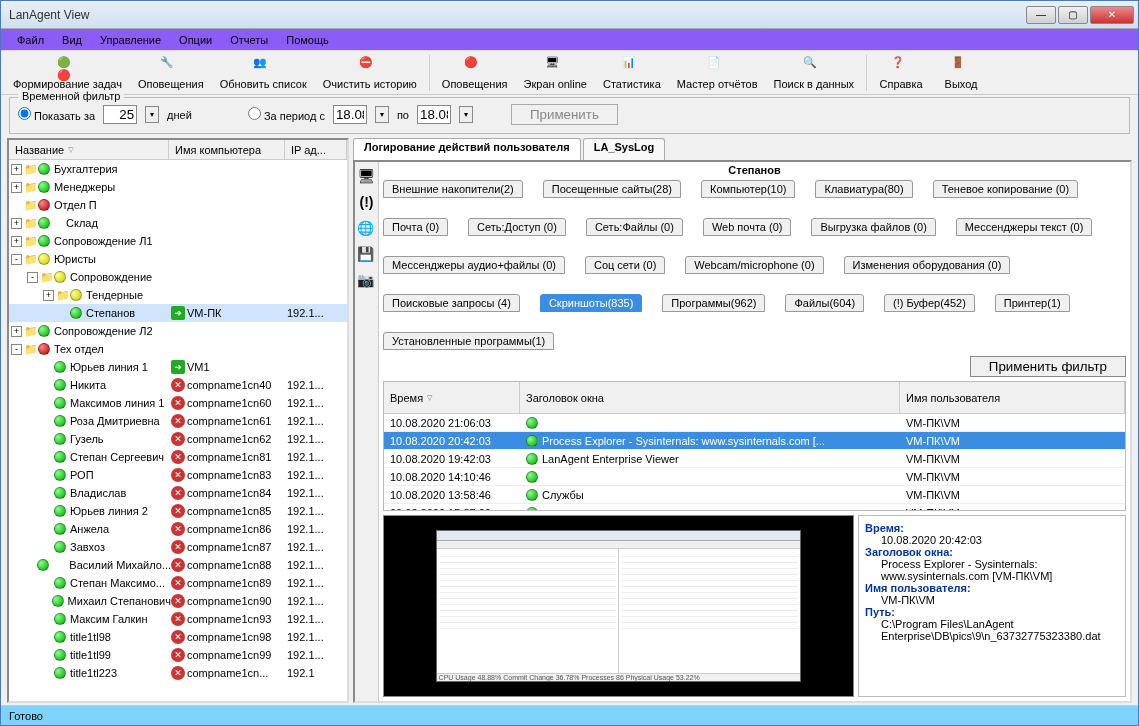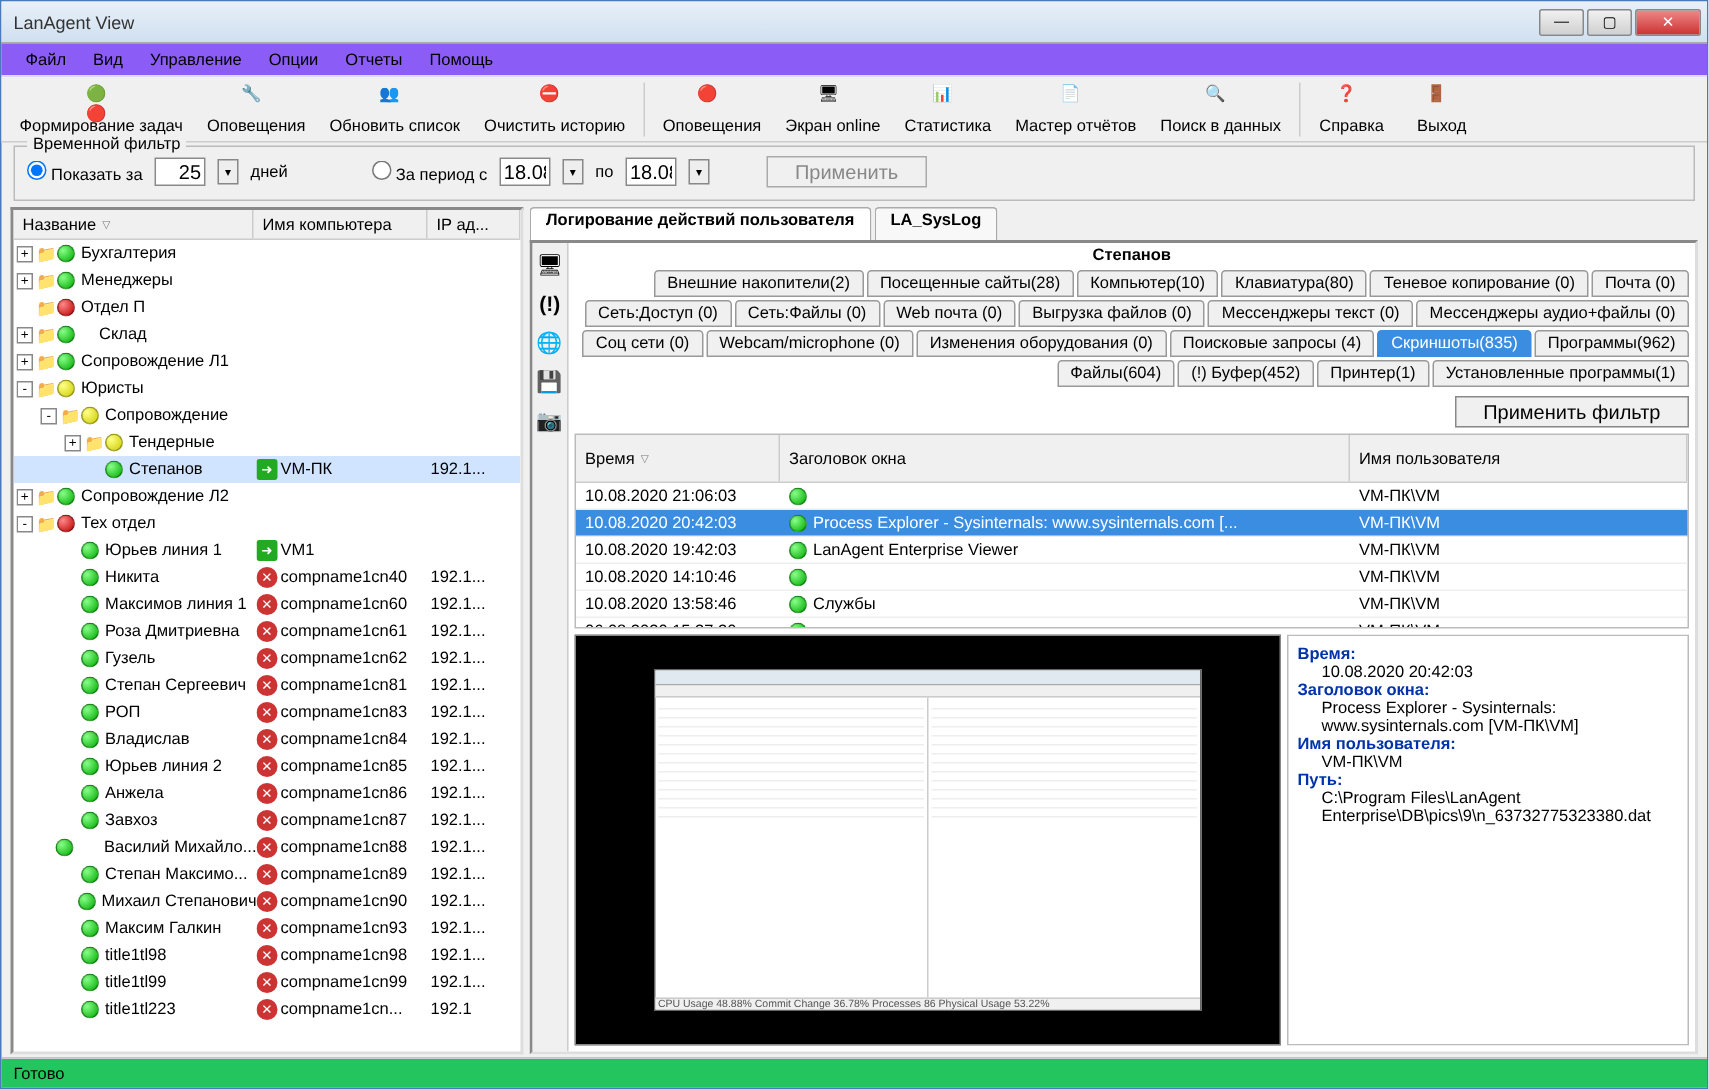--- a/index.html
+++ b/index.html
@@ -51,21 +51,21 @@
 .cs-err { color: #fff; background: #c33; border-radius: 50%; }
 .right-panel { flex: 1; display: flex; flex-direction: column; margin: 0 6px 2px 2px; overflow: hidden; }
 .log-tabs { display: flex; height: 22px; font-weight: bold; }
 .log-tab { border: 1px solid #aaa; border-bottom: none; padding: 2px 10px; background: #f8f8f8; margin-right: 2px; cursor: pointer; border-radius: 3px 3px 0 0; }
 .log-tab.active { background: #fff; }
 .right-body { flex: 1; border: 2px inset #ddd; background: #fff; display: flex; overflow: hidden; }
 .side-icons { width: 24px; background: #f0f0f0; border-right: 1px solid #ccc; display: flex; flex-direction: column; align-items: center; gap: 8px; padding-top: 6px; }
 .side-icon { width: 18px; height: 18px; cursor: pointer; font-size: 14px; text-align: center; }
 .content-area { flex: 1; display: flex; flex-direction: column; overflow: hidden; }
 .user-title { text-align: center; font-weight: bold; padding: 2px; }
-.cat-tabs { display: flex; flex-wrap: wrap; gap: 2px; padding: 2px 4px; justify-content: flex-end; }
+.cat-tabs { display: flex; flex-wrap: wrap; gap: 20px; padding: 2px 4px; }
 .cat-tab { border: 1px solid #999; padding: 2px 8px; background: #f0f0f0; cursor: pointer; border-radius: 3px 3px 0 0; font-size: 11px; white-space: nowrap; }
 .cat-tab.active { background: #3a8de0; color: #fff; border-color: #3a8de0; }
 .filter-apply-row { padding: 4px; display: flex; justify-content: flex-end; }
 .filter-apply-row button { padding: 2px 18px; border: 1px solid #888; background: #f0f0f0; cursor: pointer; }
 .records-table { border: 1px solid #bbb; margin: 0 4px; }
 .rec-header { display: flex; background: #f0f0f0; border-bottom: 1px solid #ccc; height: 32px; }
 .rec-th { border-right: 1px solid #ccc; padding: 2px 6px; display: flex; align-items: center; gap: 4px; }
 .rec-col-time { width: 136px; }
 .rec-col-title { width: 380px; }
 .rec-col-user { flex: 1; }
@@ -79,21 +79,21 @@
 .fake-tb { height: 10px; background: #e0e8f0; border-bottom: 1px solid #aaa; }
 .fake-menu { height: 8px; background: #f0f0f0; border-bottom: 1px solid #ccc; }
 .fake-body { flex: 1; display: flex; }
 .fake-left { width: 50%; border-right: 1px solid #ccc; padding: 2px; }
 .fake-right { width: 50%; padding: 2px; }
 .fake-line { height: 6px; border-bottom: 1px solid #eee; }
 .fake-status { height: 8px; background: #f0f0f0; border-top: 1px solid #ccc; padding: 0 2px; color: #555; }
 .details-panel { width: 268px; border: 1px solid #bbb; padding: 6px; background: #fff; overflow: auto; }
 .det-label { color: #0033aa; font-weight: bold; }
 .det-val { margin-left: 16px; }
-.statusbar { height: 20px; background: #22c55e; border-top: 1px solid #ccc; padding: 2px 8px; display: flex; align-items: center; }
+.statusbar { height: 20px; background: #7dd3fc; border-top: 1px solid #ccc; padding: 2px 8px; display: flex; align-items: center; }
 .spacer { display: inline-block; }
 </style>
 </head>
 <body>
 
 <div class="window">
   <div class="titlebar">
     <span class="titlebar-text">LanAgent View</span>
     <div class="win-controls">
       <div class="win-btn win-min">—</div>

